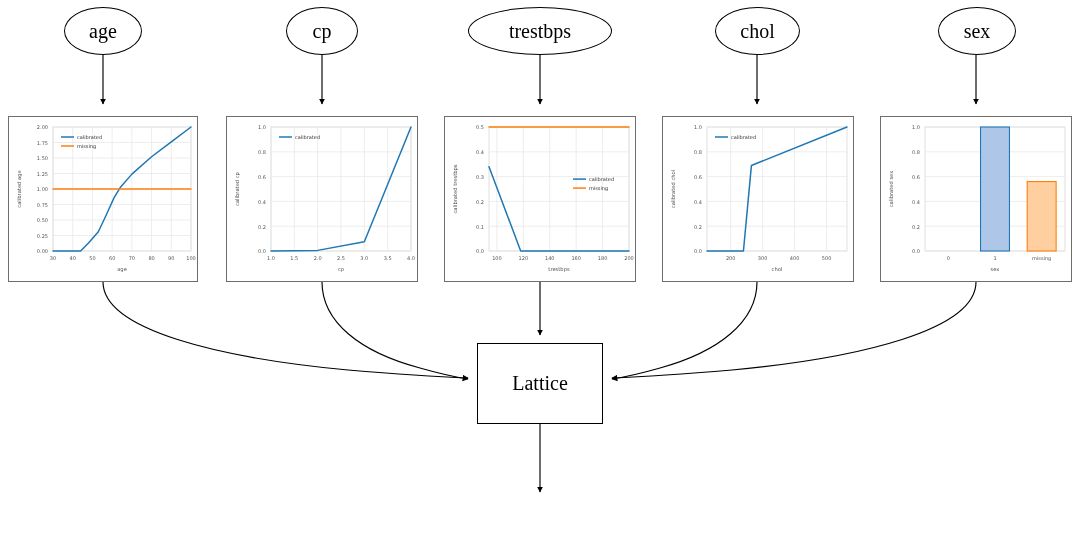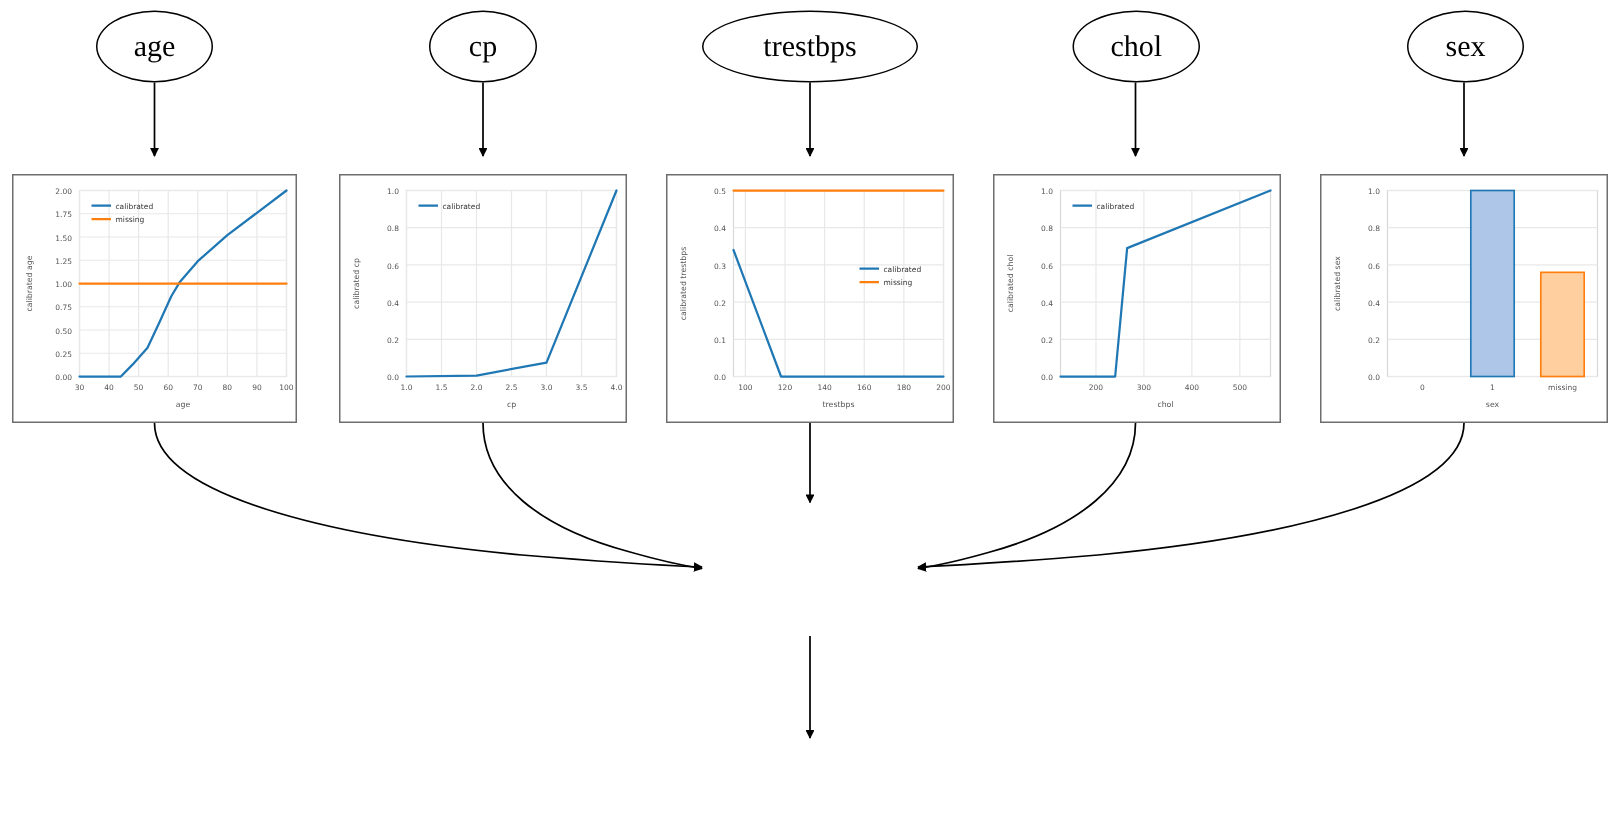--- a/index.html
+++ b/index.html
@@ -82,20 +82,23 @@
   <div class="ellipse-node" style="left:468px;top:7px;width:144px;height:48px;">
     <span>trestbps</span>
   </div>
   <div class="ellipse-node" style="left:715px;top:7px;width:85px;height:48px;">
     <span>chol</span>
   </div>
   <div class="ellipse-node" style="left:938px;top:7px;width:78px;height:48px;">
     <span>sex</span>
   </div>
 
+  <div class="box-node" style="left:477px;top:343px;width:126px;height:81px;">
+    <span>Lattice</span>
+  </div>
 
   <div class="panel" style="left:8px;top:116px;width:190px;height:166px;">
     <svg width="188" height="164" viewBox="0 0 188 164">
         <rect x="44" y="10" width="138" height="124" fill="#ffffff" stroke="#d8d8d8" stroke-width="0.8"></rect>
         <line x1="44" y1="134" x2="182" y2="134" stroke="#e8e8e8" stroke-width="0.8"></line>
         <line x1="44" y1="118.5" x2="182" y2="118.5" stroke="#e8e8e8" stroke-width="0.8"></line>
         <line x1="44" y1="103" x2="182" y2="103" stroke="#e8e8e8" stroke-width="0.8"></line>
         <line x1="44" y1="87.5" x2="182" y2="87.5" stroke="#e8e8e8" stroke-width="0.8"></line>
         <line x1="44" y1="72" x2="182" y2="72" stroke="#e8e8e8" stroke-width="0.8"></line>
         <line x1="44" y1="56.5" x2="182" y2="56.5" stroke="#e8e8e8" stroke-width="0.8"></line>

